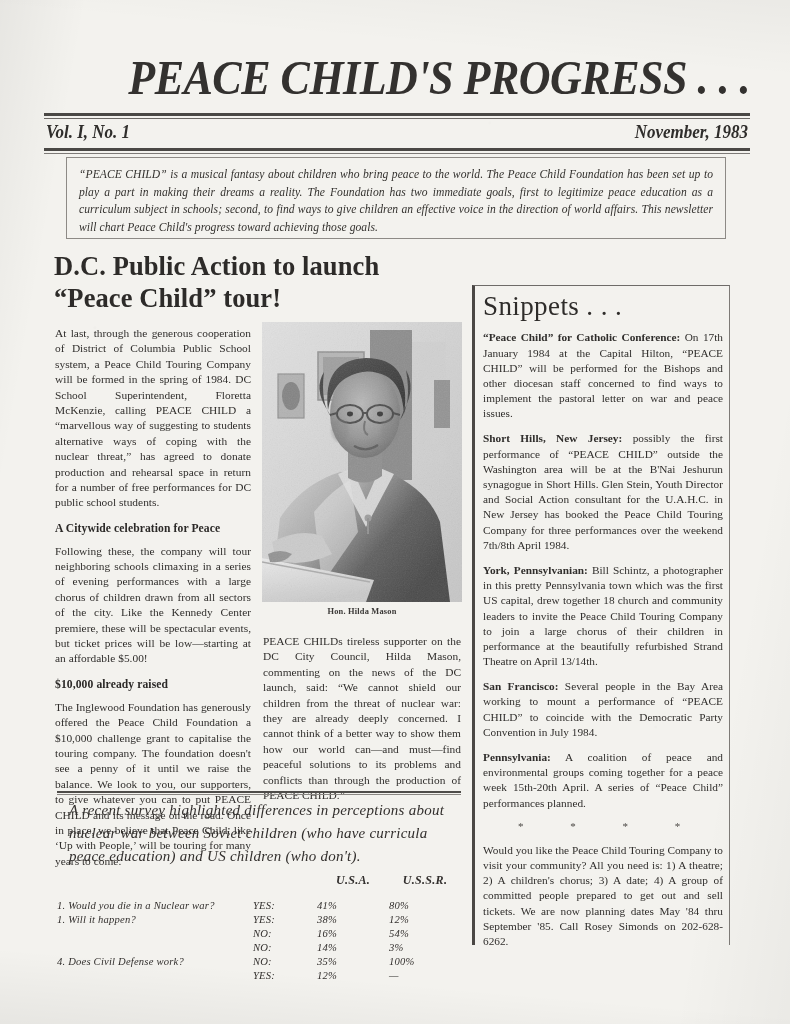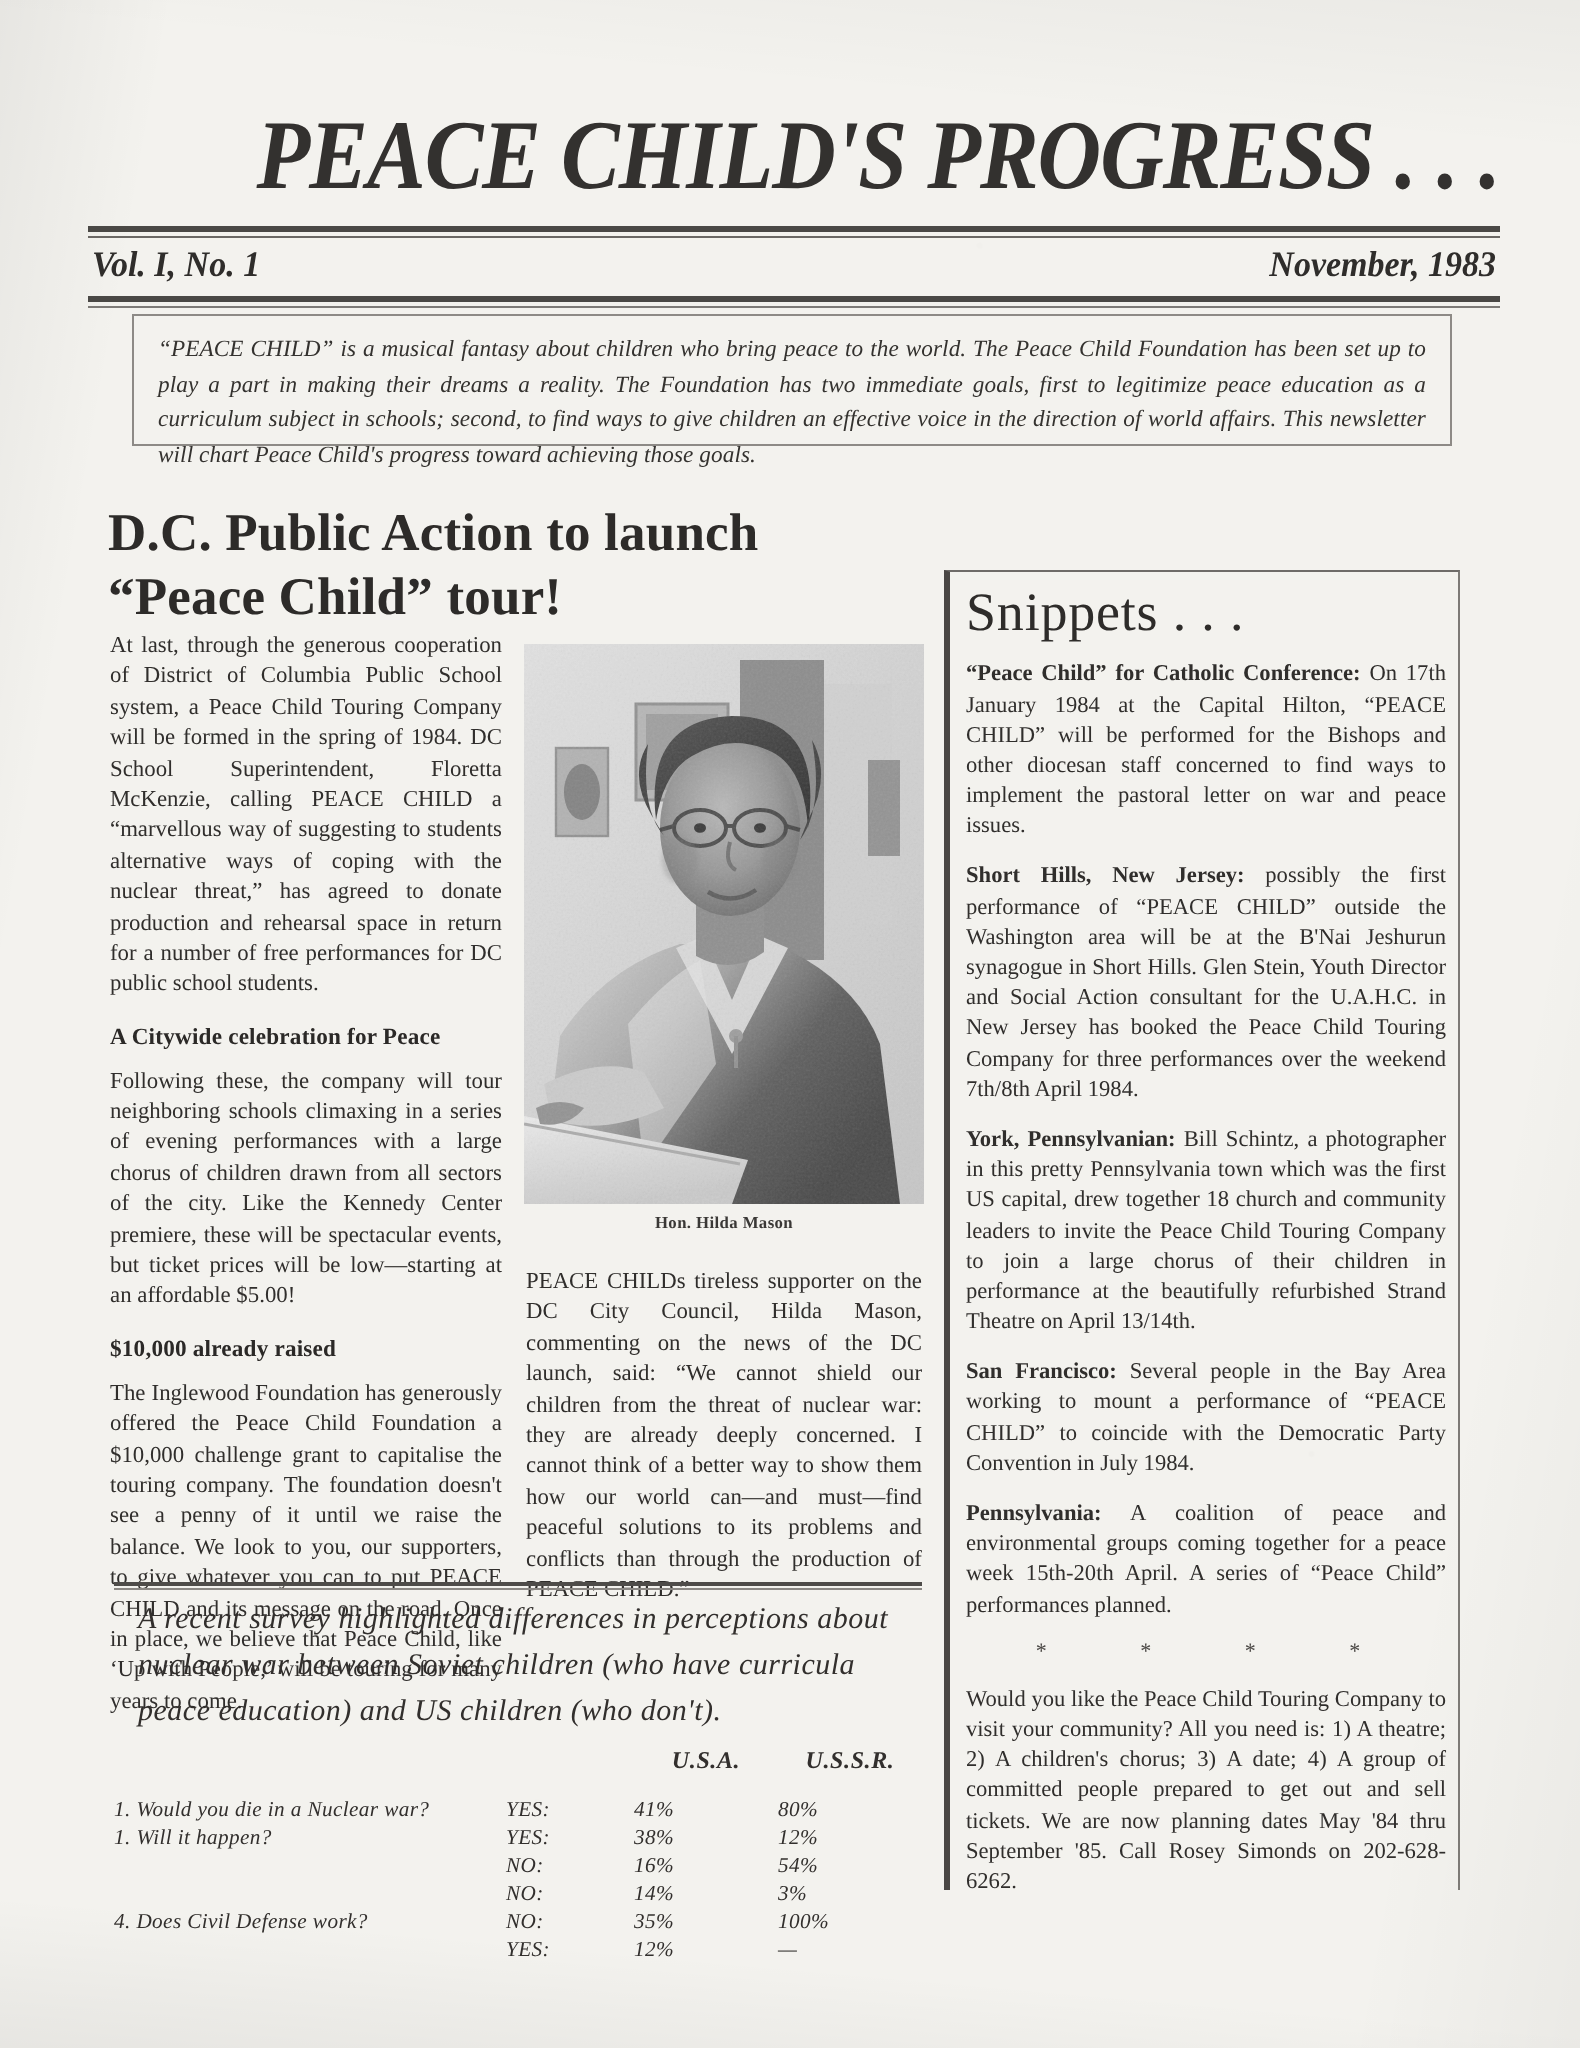--- a/index.html
+++ b/index.html
@@ -79,21 +79,21 @@
     border-top: 3px solid #4a4845;
     border-bottom: 1px solid #7d7a77;
     height: 2px;
   }
 
   
   .intro-box {
     position: absolute;
     left: 66px; top: 157px;
     width: 660px;
-    height: 66px;
+    height: 82px;
     border: 1px solid #8d8a86;
     box-sizing: border-box;
     padding: 8px 12px 6px 12px;
     background: transparent;
   }
   .intro-text {
     font-family: "Liberation Serif", serif;
     font-style: italic;
     font-size: 11.6px;
     line-height: 1.52;
@@ -111,21 +111,21 @@
     font-weight: bold;
     font-size: 26.5px;
     line-height: 1.21;
     color: #2d2b29;
     letter-spacing: 0.1px;
   }
 
   
   .col-a {
     position: absolute;
-    left: 55px; top: 316px;
+    left: 55px; top: 326px;
     width: 196px;
   }
   .col-b {
     position: absolute;
     left: 263px; top: 634px;
     width: 198px;
   }
   .body-p {
     font-family: "Liberation Serif", serif;
     font-size: 11.4px;

